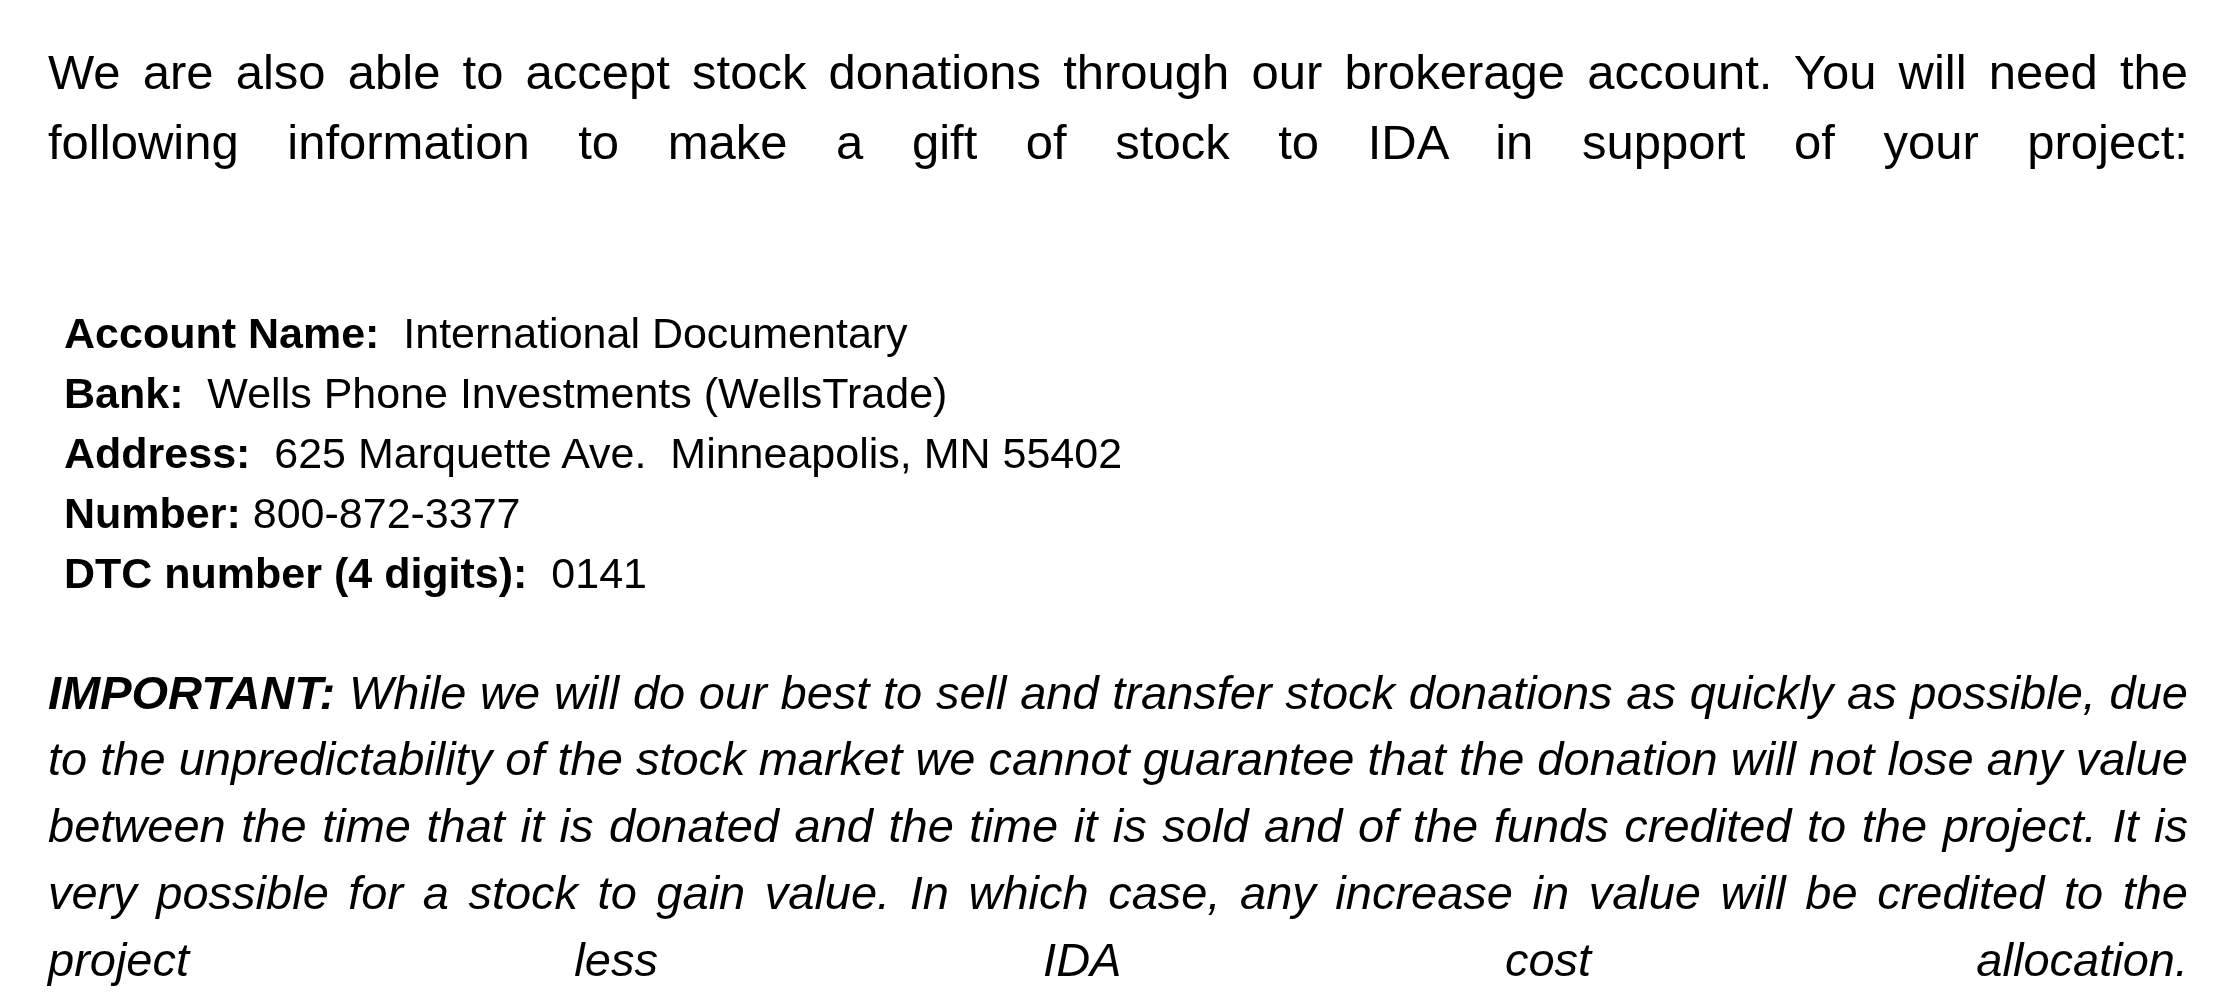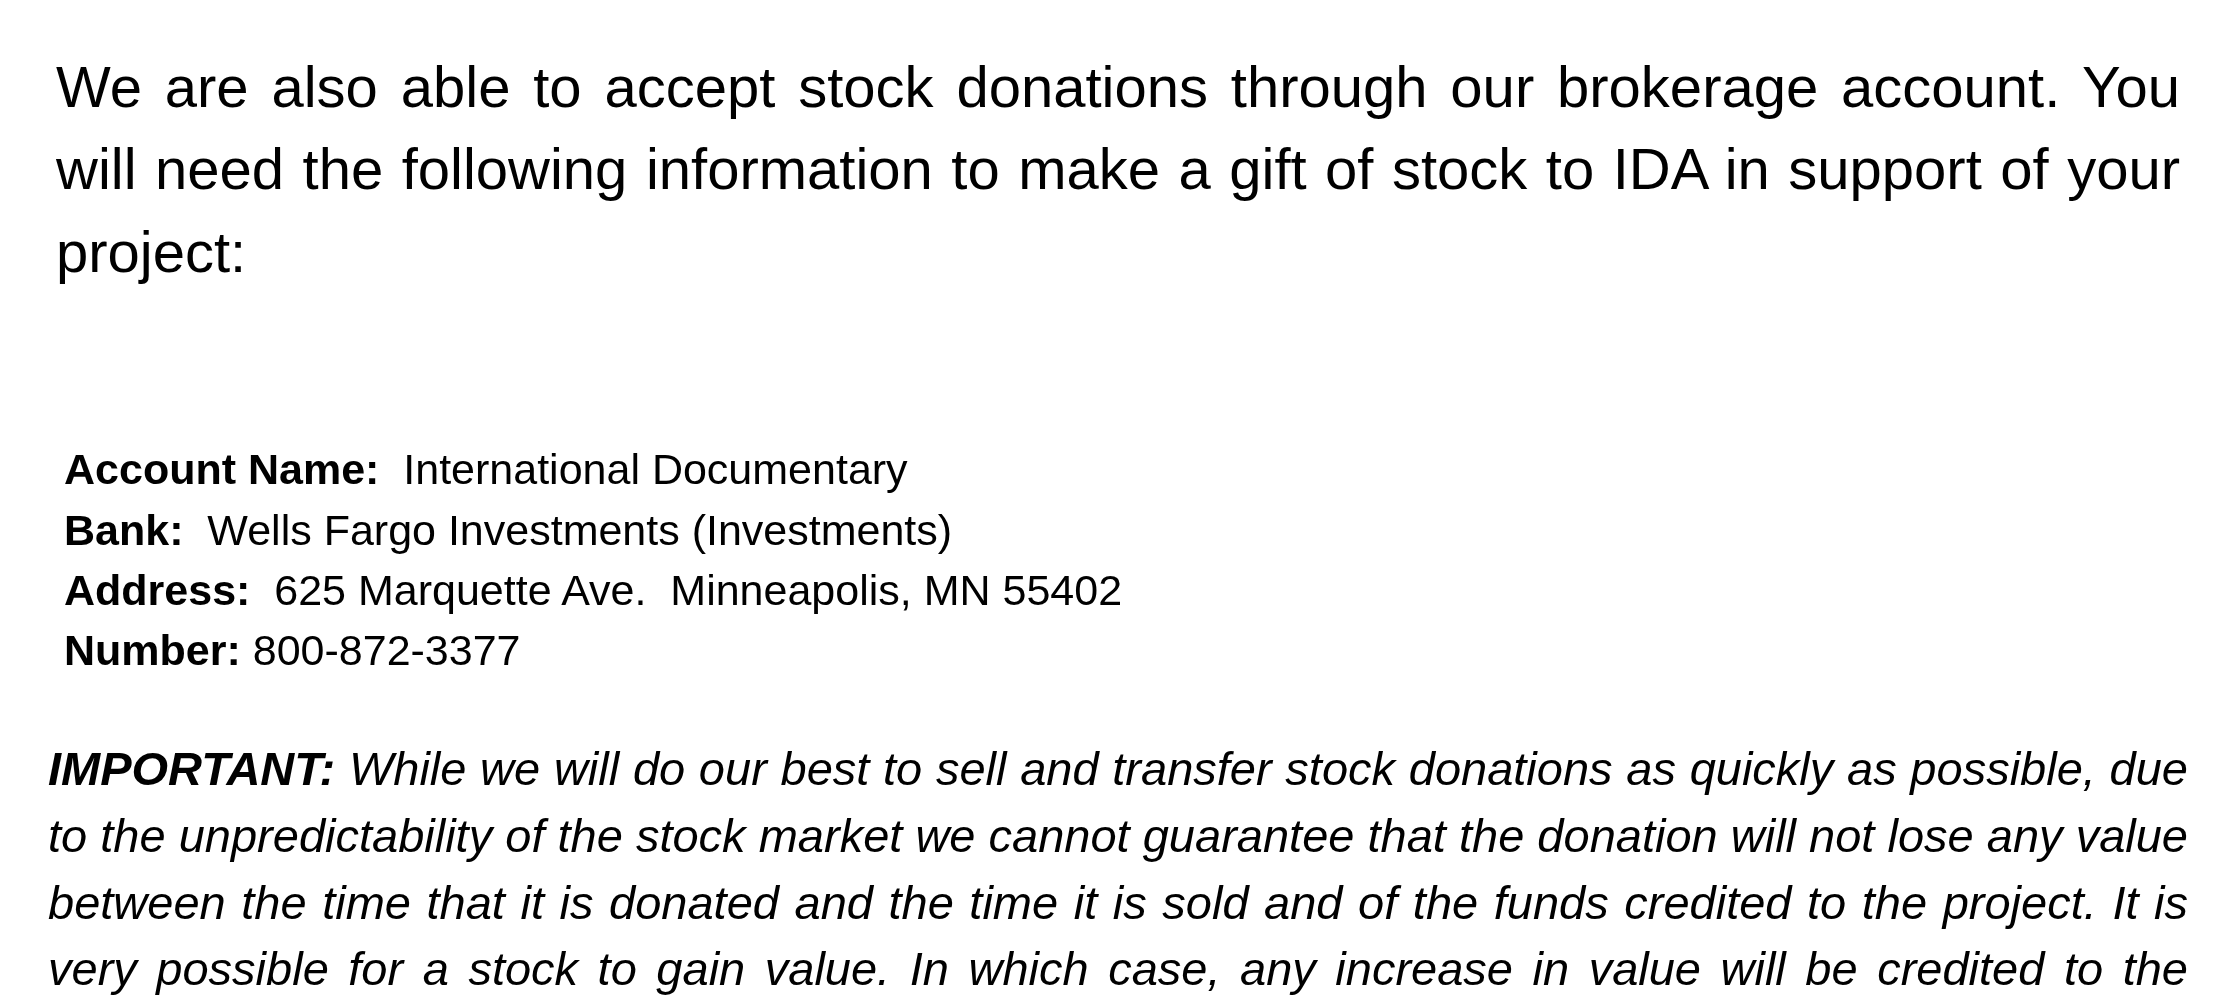--- a/index.html
+++ b/index.html
@@ -15,25 +15,25 @@
     -webkit-font-smoothing: antialiased;
   }
   .page {
     box-sizing: border-box;
     width: 2236px;
     height: 1006px;
     padding: 38px 48px 0 48px;
     background: #ffffff;
   }
   .para {
-    font-size: 58px;
+    font-size: 49px;
     line-height: 1.42;
     text-align: justify;
     text-justify: inter-word;
-    margin: 8px;
+    margin: 0;
   }
   .para.justified {
     text-align: justify;
   }
   .para.justified::after {
     content: "";
     display: inline-block;
     width: 100%;
   }
   .block-gap {
@@ -76,26 +76,27 @@
 <div class="page">
 
   <p class="para justified">We are also able to accept stock donations through our brokerage account. You will need the following information to make a gift of stock to IDA in support of your project:</p>
 
   <div class="block-gap"></div>
 
   <div class="fields">
 
     <div class="field-line"><span class="field-label">Account Name:</span><span class="field-value">  International Documentary</span></div>
 
-    <div class="field-line"><span class="field-label">Bank:</span><span class="field-value">  Wells Fargo Investments (Investments)</span></div>
+    <div class="field-line"><span class="field-label">Bank:</span><span class="field-value">  Wells Phone Investments (WellsTrade)</span></div>
 
     <div class="field-line"><span class="field-label">Address:</span><span class="field-value">  625 Marquette Ave.  Minneapolis, MN 55402</span></div>
 
     <div class="field-line"><span class="field-label">Number:</span><span class="field-value"> 800-872-3377</span></div>
 
+    <div class="field-line"><span class="field-label">DTC number (4 digits):</span><span class="field-value">  0141</span></div>
 
 
   </div>
 
   <div class="block-gap"></div>
 
   <p class="important"><span class="lead">IMPORTANT:</span><span> While we will do our best to sell and transfer stock donations as quickly as possible, due to the unpredictability of the stock market we cannot guarantee that the donation will not lose any value between the time that it is donated and the time it is sold and of the funds credited to the project. It is very possible for a stock to gain value. In which case, any increase in value will be credited to the project less IDA cost allocation.</span></p>
 
 </div>
 

